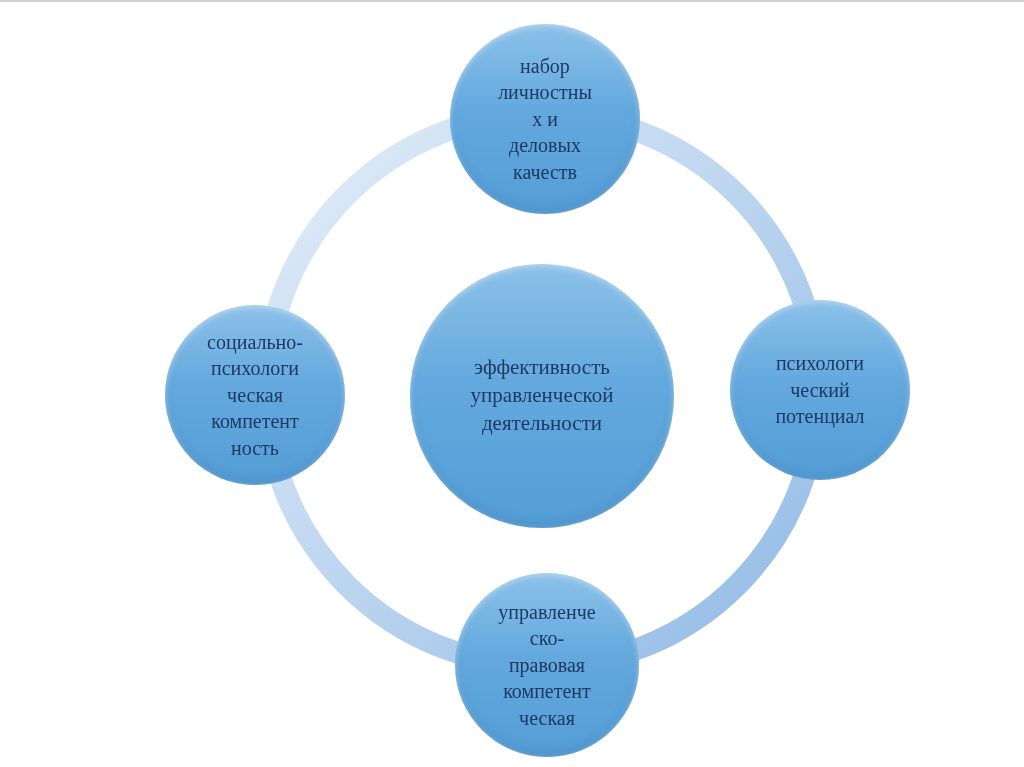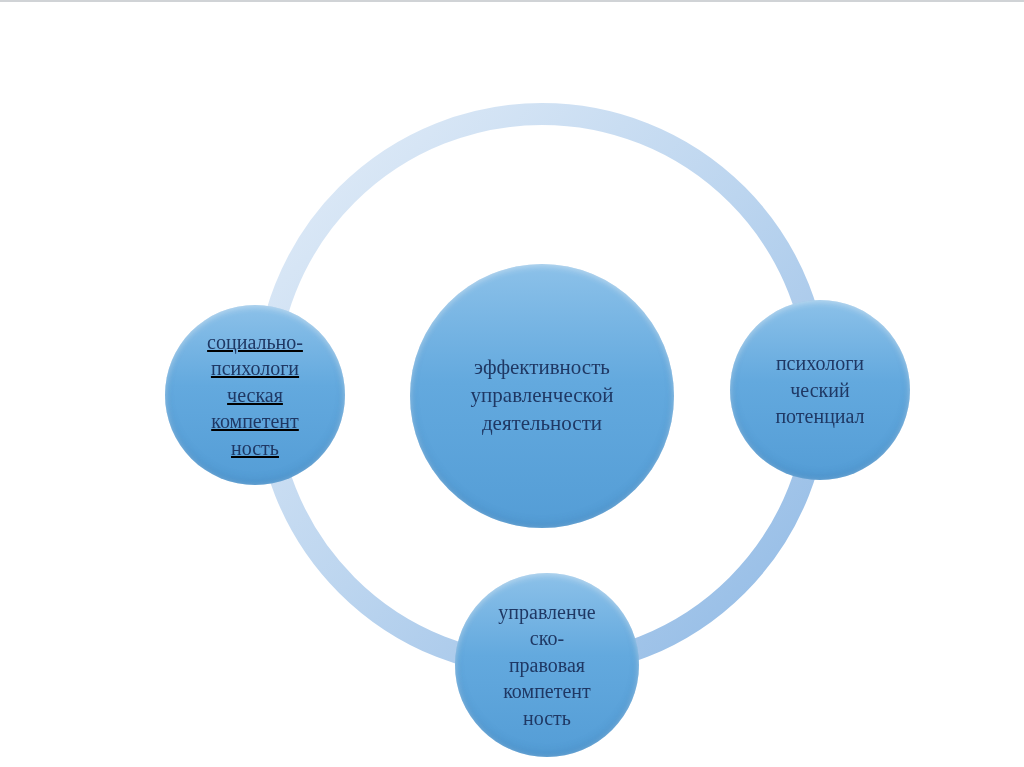--- a/index.html
+++ b/index.html
@@ -61,21 +61,20 @@
     width: 190px;
     height: 190px;
   }
   .node-top .node-label { font-size: 20px; }
   
   .node-left {
     left: 165px;
     top: 305px;
     width: 180px;
     height: 180px;
-    text-decoration: underline;
   }
   .node-left .node-label { font-size: 20px; }
   
   .node-right {
     left: 730px;
     top: 300px;
     width: 180px;
     height: 180px;
   }
   .node-right .node-label { font-size: 20px; }
@@ -99,20 +98,27 @@
     <defs>
       <linearGradient id="ringGrad" x1="0" y1="0" x2="1" y2="1">
         <stop offset="0" stop-color="#e3edf8"></stop>
         <stop offset="0.5" stop-color="#bcd5ef"></stop>
         <stop offset="1" stop-color="#8fb9e5"></stop>
       </linearGradient>
     </defs>
     <circle cx="542" cy="390" r="276" fill="none" stroke="url(#ringGrad)" stroke-width="22"></circle>
   </svg>
 
+  <div class="node node-top">
+    <span class="node-label">набор
+личностны
+х и
+деловых
+качеств</span>
+  </div>
 
   <div class="node node-left">
     <span class="node-label">социально-
 психологи
 ческая
 компетент
 ность</span>
   </div>
 
   <div class="node node-center">
@@ -125,16 +131,16 @@
     <span class="node-label">психологи
 ческий
 потенциал</span>
   </div>
 
   <div class="node node-bottom">
     <span class="node-label">управленче
 ско-
 правовая
 компетент
-ность</span>
+ческая</span>
   </div>
 
 </div>
 
 </body></html>

